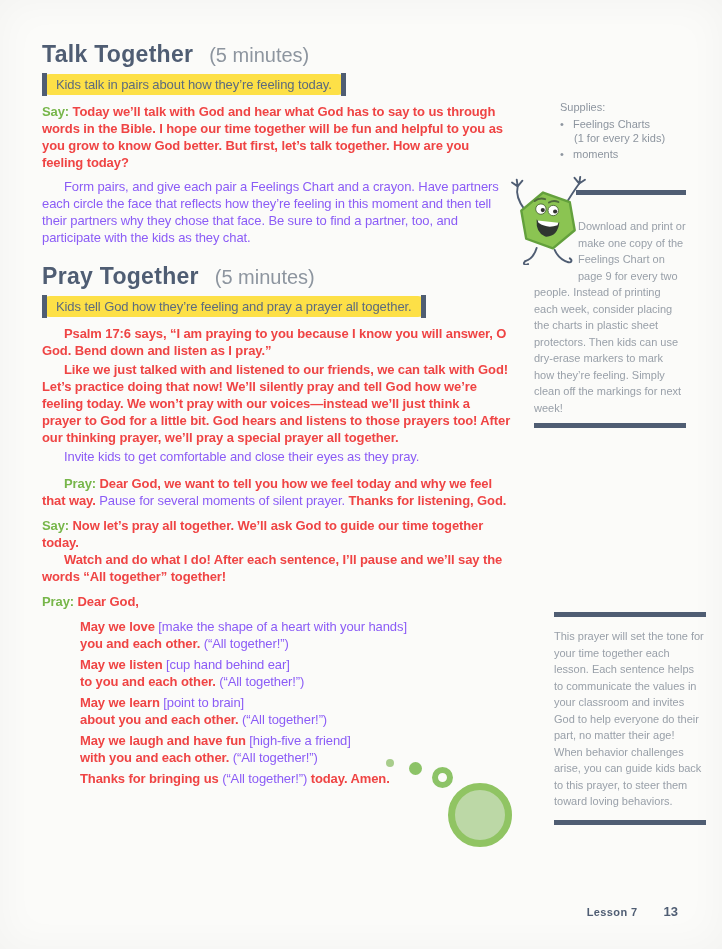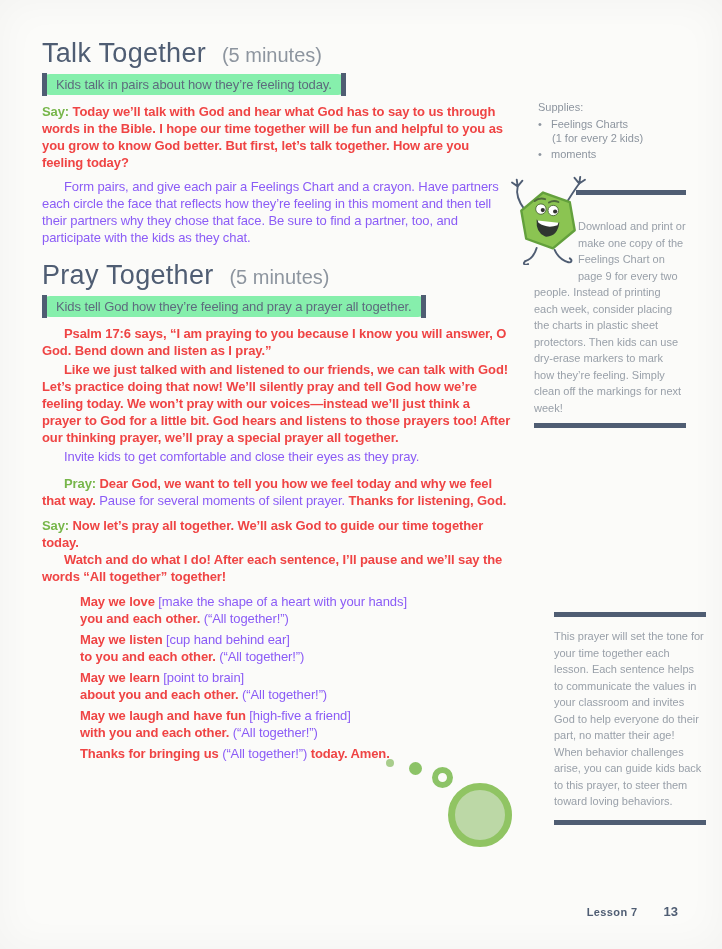--- a/index.html
+++ b/index.html
@@ -5,25 +5,25 @@
   html,body{margin:0;padding:0;background:#e8e8e6;}
   .page{
     position:relative;width:722px;height:949px;margin:0 auto;
     background:#fbfbf9;overflow:hidden;
     font-family:"Liberation Sans",sans-serif;
     box-shadow:inset 0 0 40px rgba(0,0,0,0.035);
   }
   
   .main-col{position:absolute;left:42px;top:36px;width:470px;}
   .section-heading{margin:0 0 4px 0;line-height:30px;white-space:nowrap;}
-  .section-title{font-size:27px;font-weight:normal;color:#4f5d73;letter-spacing:.3px;}
+  .section-title{font-size:23px;font-weight:bold;color:#4f5d73;letter-spacing:.3px;}
   .section-duration{font-size:20px;font-weight:normal;color:#8d959f;margin-left:7px;}
   .summary-wrap{margin:0 0 8px 0;}
   .summary-bar{
-    position:relative;display:inline-block;background:#86efac;color:#5d6b7d;
+    position:relative;display:inline-block;background:#fde047;color:#5d6b7d;
     font-size:13px;line-height:21px;height:21px;padding:0 14px;letter-spacing:-.1px;border-radius:8px;
   }
   .summary-bar::before,.summary-bar::after{
     content:"";position:absolute;top:-1px;width:5px;height:23px;background:#4f5d73;
   }
   .summary-bar::before{left:0;}
   .summary-bar::after{right:0;}
   .para{margin:0 0 7px 0;font-size:13px;line-height:17px;letter-spacing:-.1px;color:#7b8493;}
   .seg-b{font-weight:bold;color:#ef4444;}
   .seg-n{font-weight:normal;color:#8b5cf6;}
@@ -31,21 +31,21 @@
   .indent{text-indent:22px;}
   .mb0{margin-bottom:0;}
   .mb2{margin-bottom:2px;}
   .mb8{margin-bottom:8px;}
   .mb10{margin-bottom:10px;}
   .mb12{margin-bottom:12px;}
   .prayer-item{margin:0 0 4px 0;padding-left:38px;}
   .prayer-item .line{margin:0;}
   .closing{padding-left:38px;margin-top:4px;}
   
-  .supplies{position:absolute;left:538px;top:100px;width:156px;font-size:11px;line-height:14px;color:#8d959f;}
+  .supplies{position:absolute;left:560px;top:100px;width:156px;font-size:11px;line-height:14px;color:#8d959f;}
   .supplies-title{margin-bottom:3px;}
   .supply-item{display:flex;margin-bottom:2px;}
   .bullet{width:13px;flex:0 0 13px;text-align:left;}
   .supply-detail{margin-left:1px;}
   .bar{height:5px;background:#4f5d73;}
   .tip-callout{position:absolute;left:534px;top:190px;width:152px;}
   .bar-top-partial{margin-left:42px;width:110px;}
   .tip-text{padding-top:23px;font-size:11px;line-height:16.5px;color:#99a0a9;}
   .tip-spacer{float:left;width:44px;height:50px;}
   .tip-callout .bar-bottom{margin-top:7px;}
@@ -86,20 +86,21 @@
     </h1>
     <div class="summary-wrap">
       <div class="summary-bar">Kids tell God how they’re feeling and pray a prayer all together.</div>
     </div>
     <p class="para indent mb2"><span class="seg-b">Psalm 17:6 says, “I am praying to you because I know you will answer, O God. Bend down and listen as I pray.”</span></p>
     <p class="para indent mb2"><span class="seg-b">Like we just talked with and listened to our friends, we can talk with God! Let’s practice doing that now! We’ll silently pray and tell God how we’re feeling today. We won’t pray with our voices—instead we’ll just think a prayer to God for a little bit. God hears and listens to those prayers too! After our thinking prayer, we’ll pray a special prayer all together.</span></p>
     <p class="para indent mb10"><span class="seg-n">Invite kids to get comfortable and close their eyes as they pray.</span></p>
     <p class="para indent mb8"><span class="seg-g">Pray: </span><span class="seg-b">Dear God, we want to tell you how we feel today and why we feel that way. </span><span class="seg-n">Pause for several moments of silent prayer. </span><span class="seg-b">Thanks for listening, God.</span></p>
     <p class="para mb0"><span class="seg-g">Say: </span><span class="seg-b">Now let’s pray all together. We’ll ask God to guide our time together today.</span></p>
     <p class="para indent mb8"><span class="seg-b">Watch and do what I do! After each sentence, I’ll pause and we’ll say the words “All together” together!</span></p>
+    <p class="para mb8"><span class="seg-g">Pray: </span><span class="seg-b">Dear God,</span></p>
 
     <div class="prayer-item">
       <div class="para line"><span class="seg-b">May we love </span><span class="seg-n">[make the shape of a heart with your hands]</span></div>
       <div class="para line"><span class="seg-b">you and each other. </span><span class="seg-n">(“All together!”)</span></div>
     </div>
     <div class="prayer-item">
       <div class="para line"><span class="seg-b">May we listen </span><span class="seg-n">[cup hand behind ear]</span></div>
       <div class="para line"><span class="seg-b">to you and each other. </span><span class="seg-n">(“All together!”)</span></div>
     </div>
     <div class="prayer-item">

